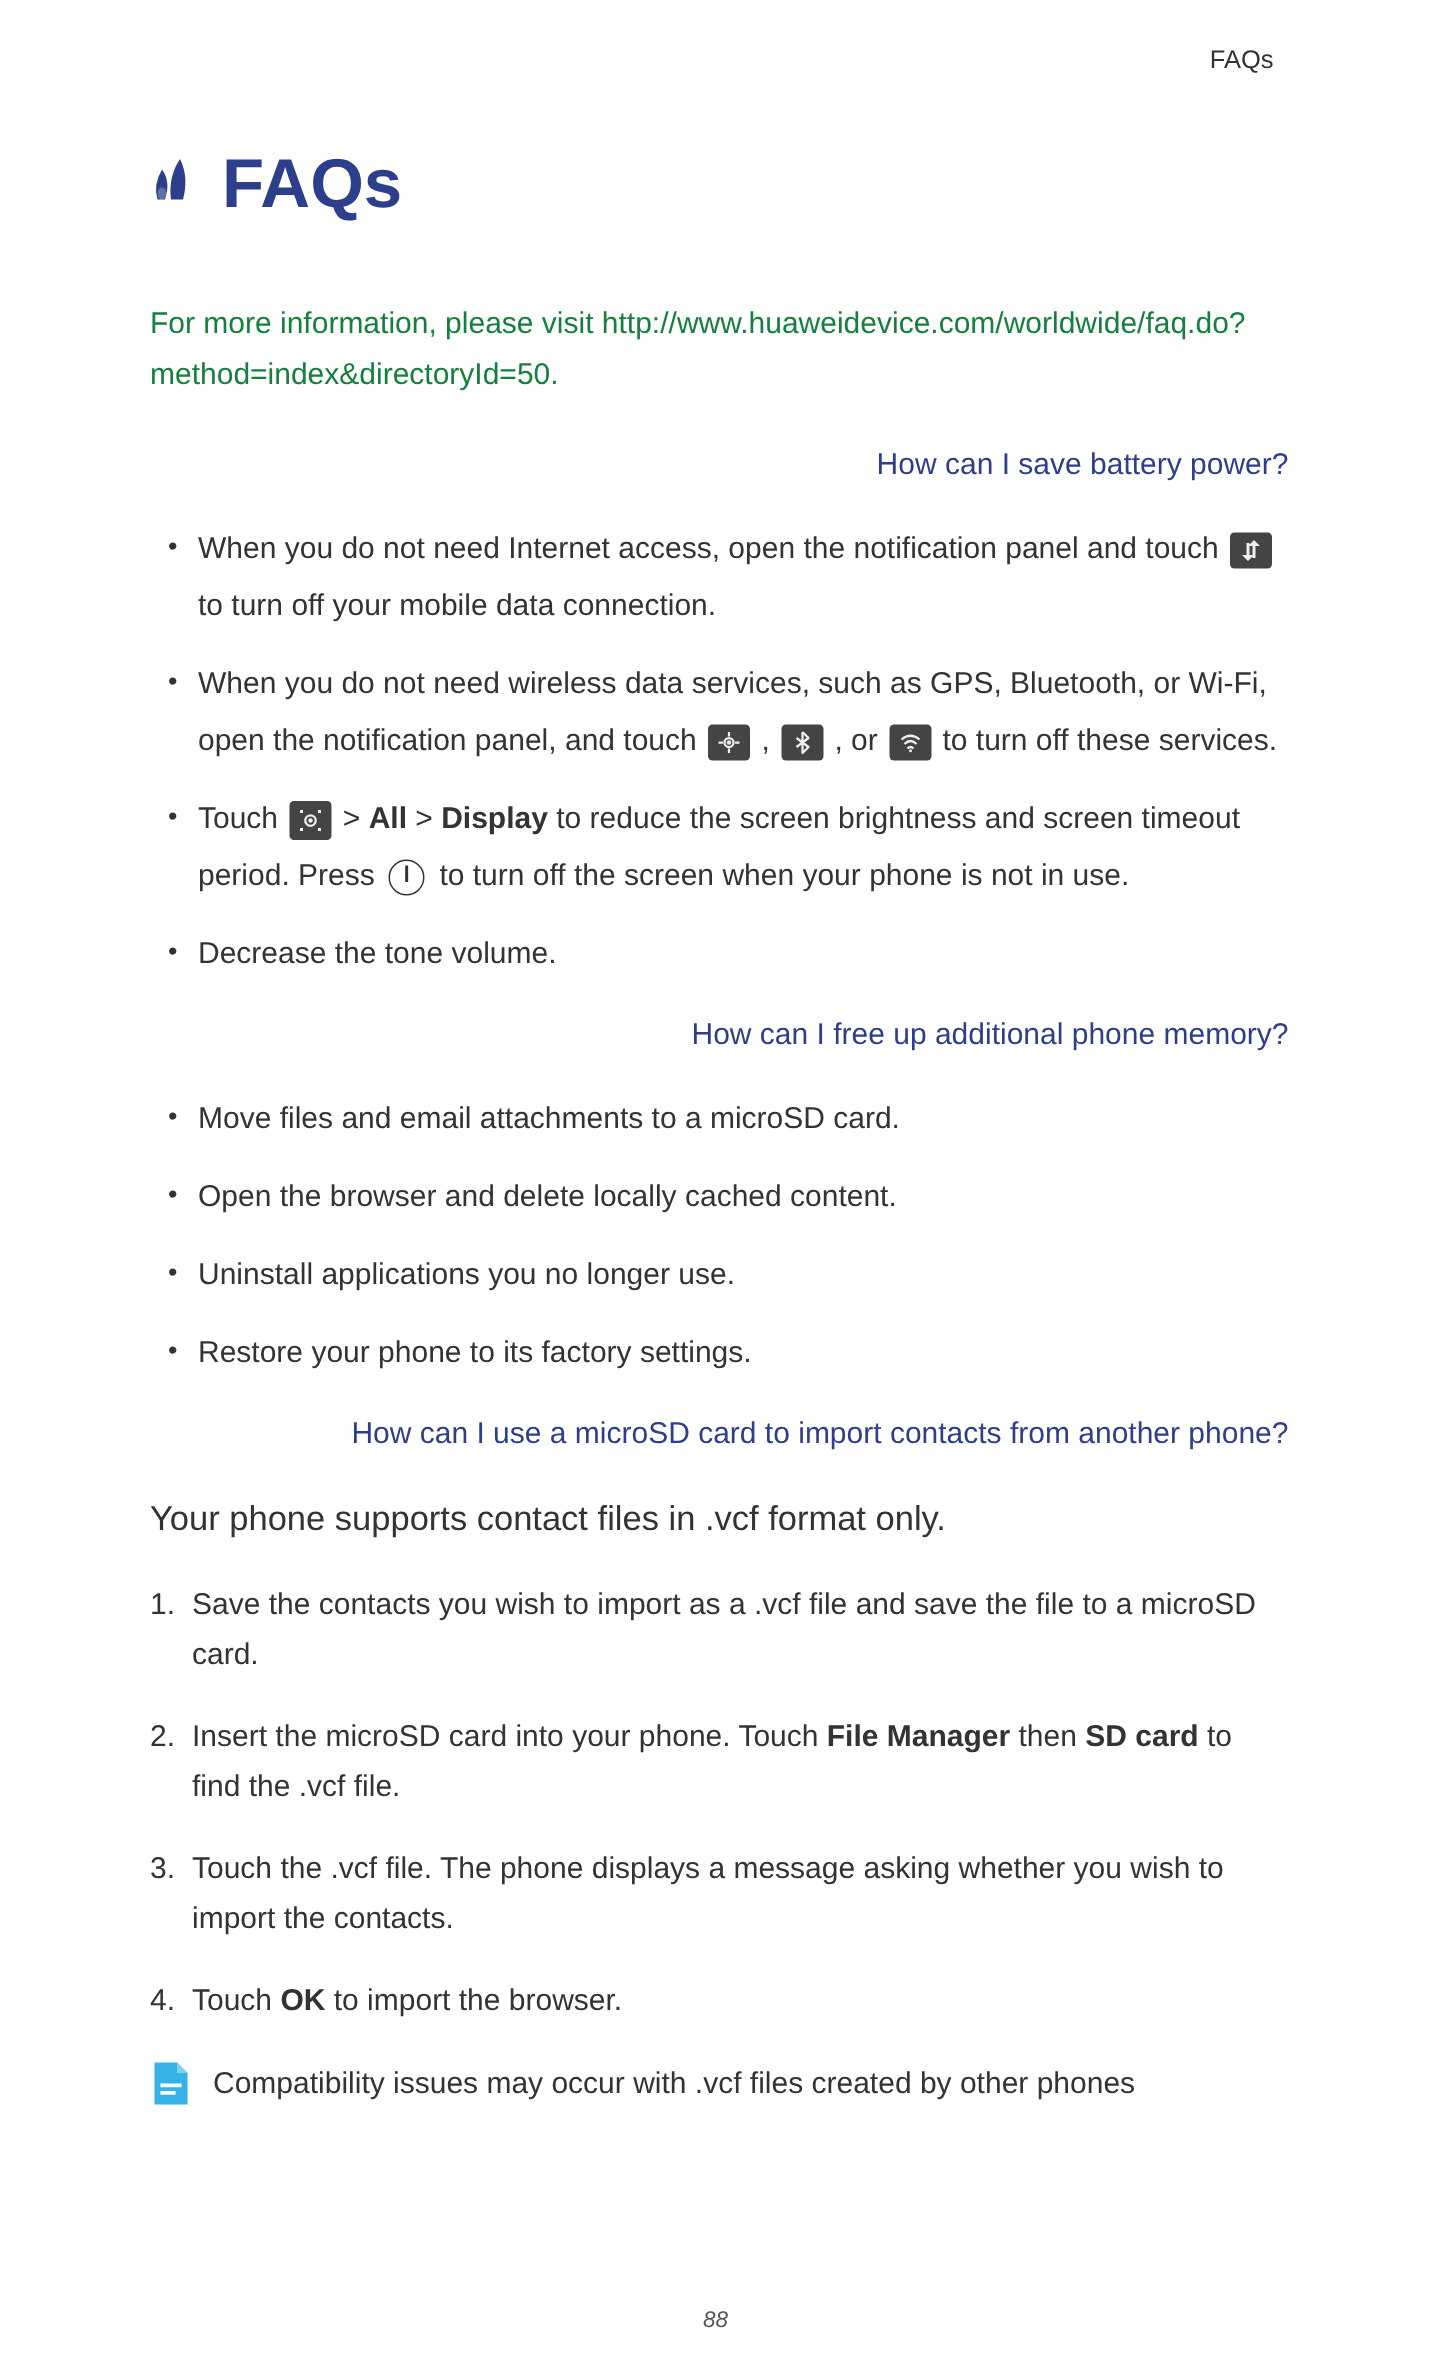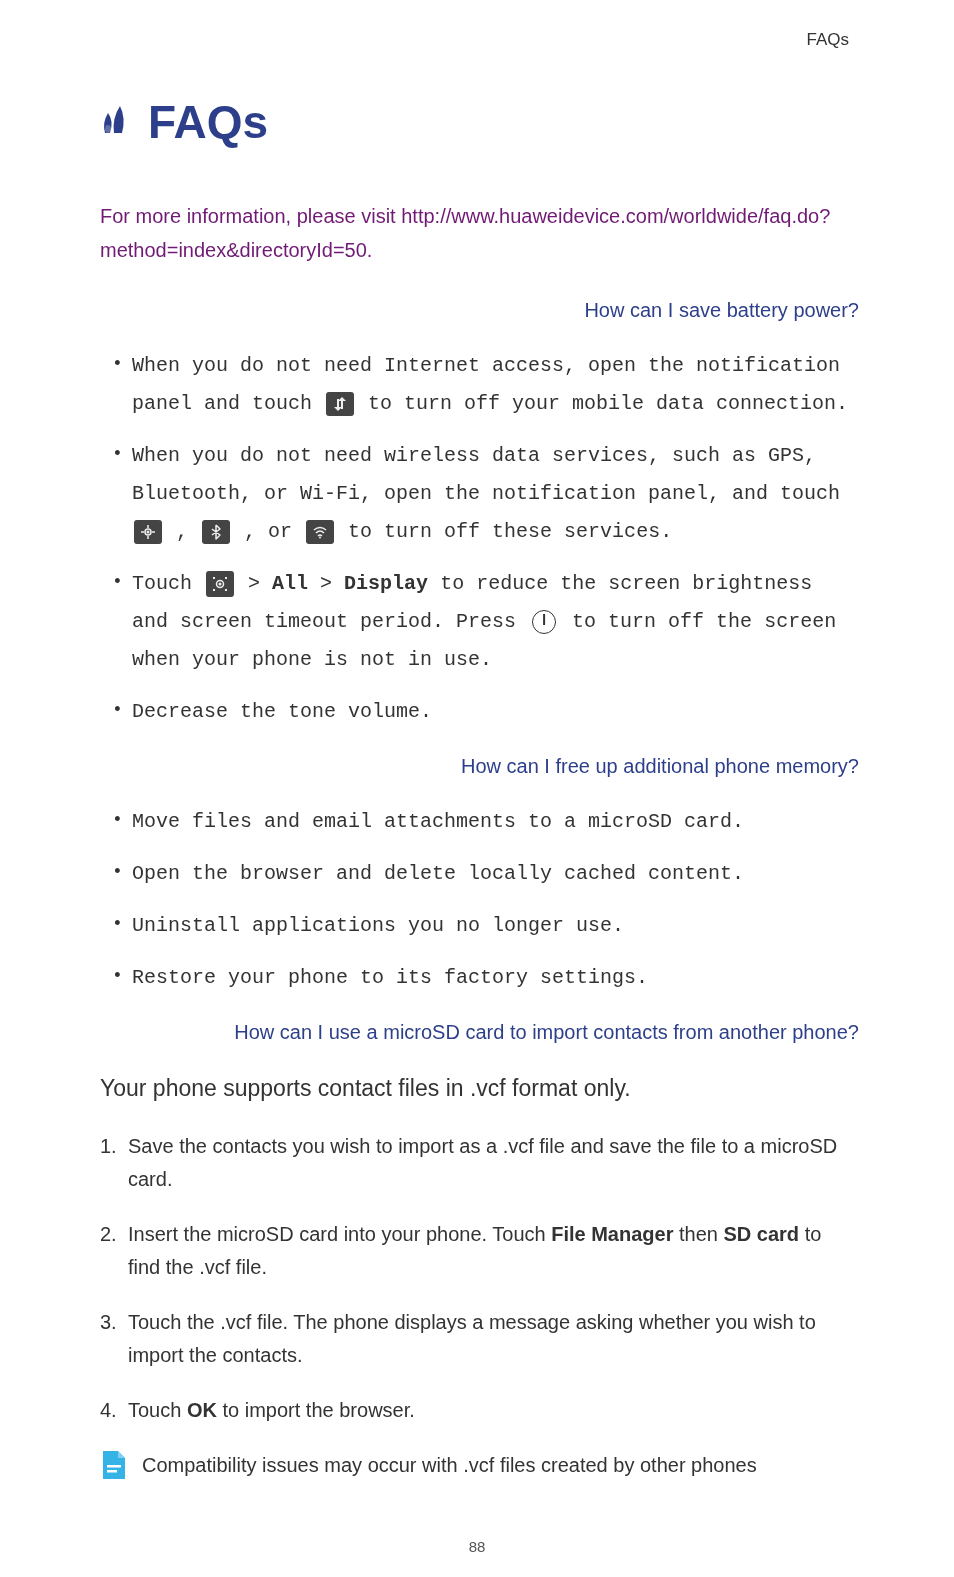--- a/index.html
+++ b/index.html
@@ -31,21 +31,21 @@
       display: inline-block;
     }
     .title {
       font-size: 46px;
       font-weight: bold;
       color: #2d3f8a;
     }
     .intro {
       font-size: 20px;
       line-height: 1.7;
-      color: #701a75;
+      color: #15803d;
       margin-bottom: 28px;
     }
     .question {
       font-size: 20px;
       color: #2d3f8a;
       margin-bottom: 22px;
       line-height: 1.5;
       text-align: right;
     }
     ul.bullets {
@@ -53,21 +53,20 @@
       padding-left: 12px;
       margin-bottom: 20px;
     }
     ul.bullets li {
       position: relative;
       padding-left: 20px;
       font-size: 20px;
       line-height: 1.9;
       color: #333;
       margin-bottom: 14px;
-      font-family: Liberation Mono, monospace;
     }
     ul.bullets li::before {
       content: "•";
       position: absolute;
       left: 0;
       top: 0;
       font-size: 18px;
     }
     ol.numbers {
       list-style: none;
@@ -147,20 +146,21 @@
       line-height: 1.6;
       color: #333;
     }
     .page-number {
       position: absolute;
       bottom: 22px;
       left: 0; right: 0;
       text-align: center;
       font-size: 15px;
       color: #555;
+      font-style: italic;
     }
   </style>
 </head>
 <body>
 
 <div class="page">
 
   <div class="header-label">FAQs</div>
 
   <div class="title-row">

